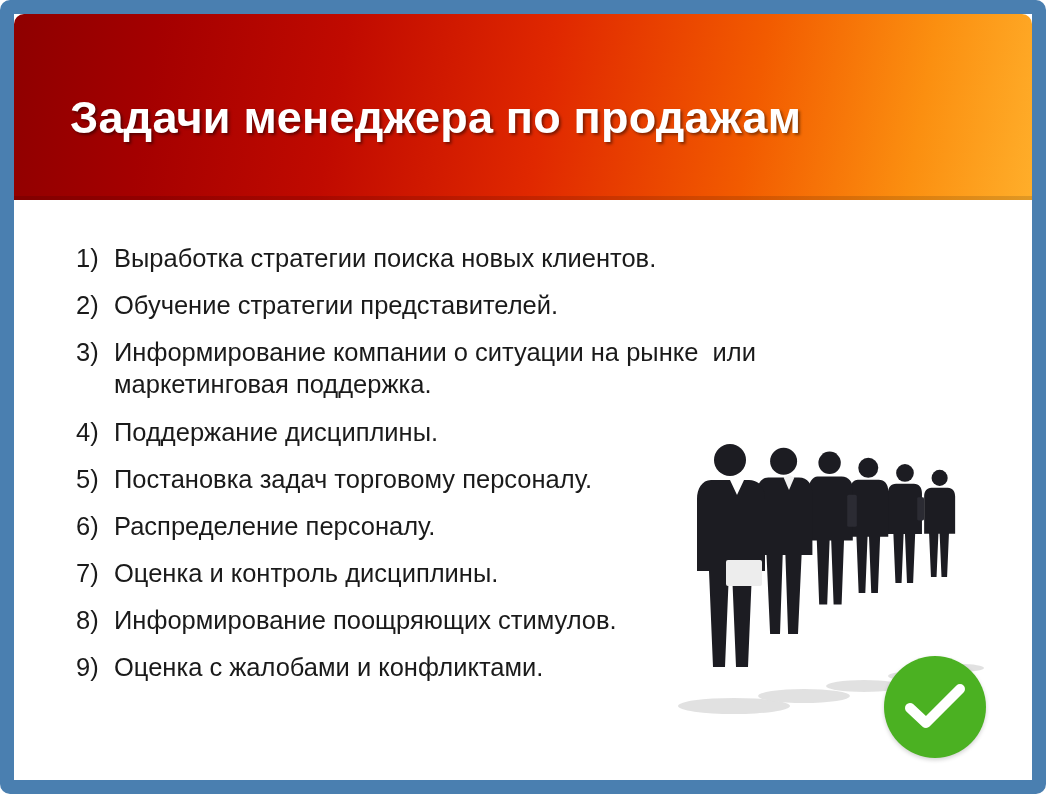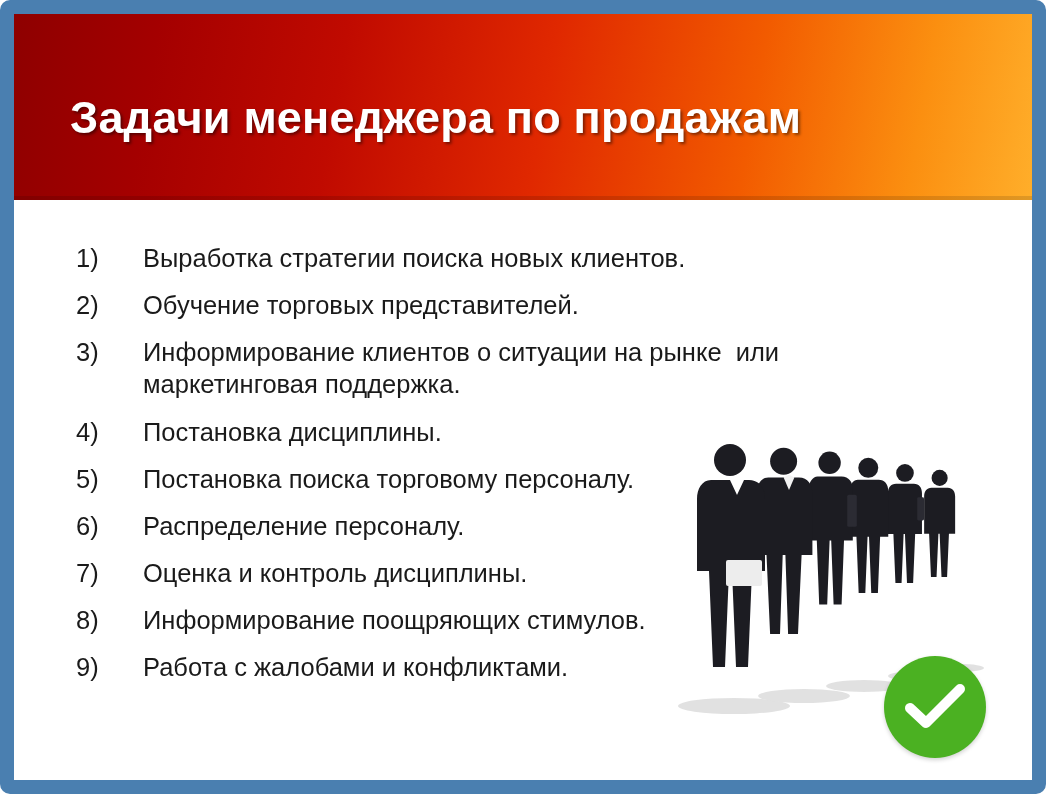--- a/index.html
+++ b/index.html
@@ -23,20 +23,21 @@
     border: 14px solid #4a7fb0;
     border-radius: 10px;
     overflow: hidden;
   }
 
   .slide-inner {
     position: absolute;
     left: 0; top: 0; right: 0; bottom: 0;
     background: #ffffff;
     overflow: hidden;
+    border-radius: 10px;
   }
 
   
   .title-banner {
     position: absolute;
     left: 0;
     top: 0;
     width: 100%;
     height: 186px;
     background: linear-gradient(100deg,
@@ -95,21 +96,20 @@
     margin-bottom: 15px;
     white-space: pre-wrap;
   }
   .task-num {
     flex: 0 0 auto;
     width: 38px;
     color: #1a1a1a;
   }
   .task-text {
     flex: 1 1 auto;
-    margin-left: 29px;
   }
 
   
   .people {
     position: absolute;
     right: 38px;
     bottom: 46px;
     width: 320px;
     height: 300px;
   }
@@ -144,49 +144,49 @@
     </div>
 
     <div class="content">
       <ul class="task-list">
         <li class="task-item">
           <span class="task-num">1)</span>
           <span class="task-text">Выработка стратегии поиска новых клиентов.</span>
         </li>
         <li class="task-item">
           <span class="task-num">2)</span>
-          <span class="task-text">Обучение торговых представителей.</span>
+          <span class="task-text">Обучение стратегии представителей.</span>
         </li>
         <li class="task-item">
           <span class="task-num">3)</span>
-          <span class="task-text">Информирование клиентов о ситуации на рынке  или маркетинговая поддержка.</span>
+          <span class="task-text">Информирование компании о ситуации на рынке  или маркетинговая поддержка.</span>
         </li>
         <li class="task-item">
           <span class="task-num">4)</span>
-          <span class="task-text">Постановка дисциплины.</span>
+          <span class="task-text">Поддержание дисциплины.</span>
         </li>
         <li class="task-item">
           <span class="task-num">5)</span>
-          <span class="task-text">Постановка поиска торговому персоналу.</span>
+          <span class="task-text">Постановка задач торговому персоналу.</span>
         </li>
         <li class="task-item">
           <span class="task-num">6)</span>
           <span class="task-text">Распределение персоналу.</span>
         </li>
         <li class="task-item">
           <span class="task-num">7)</span>
           <span class="task-text">Оценка и контроль дисциплины.</span>
         </li>
         <li class="task-item">
           <span class="task-num">8)</span>
           <span class="task-text">Информирование поощряющих стимулов.</span>
         </li>
         <li class="task-item">
           <span class="task-num">9)</span>
-          <span class="task-text">Работа с жалобами и конфликтами.</span>
+          <span class="task-text">Оценка с жалобами и конфликтами.</span>
         </li>
       </ul>
 
       <div class="people">
         <svg width="320" height="300" viewBox="0 0 320 300" xmlns="http://www.w3.org/2000/svg" aria-hidden="true">
           <g fill="#1c1c22">
 
             <g transform="translate(252,34) scale(0.62)">
               <circle cx="22" cy="16" r="13"></circle>
               <path d="M9 32 h26 c8 0 12 6 12 14 v60 h-10 l-3 70 h-9 l-3 -70 h-2 l-3 70 h-9 l-3 -70 h-8 v-60 c0 -8 4 -14 12 -14 z"></path>

